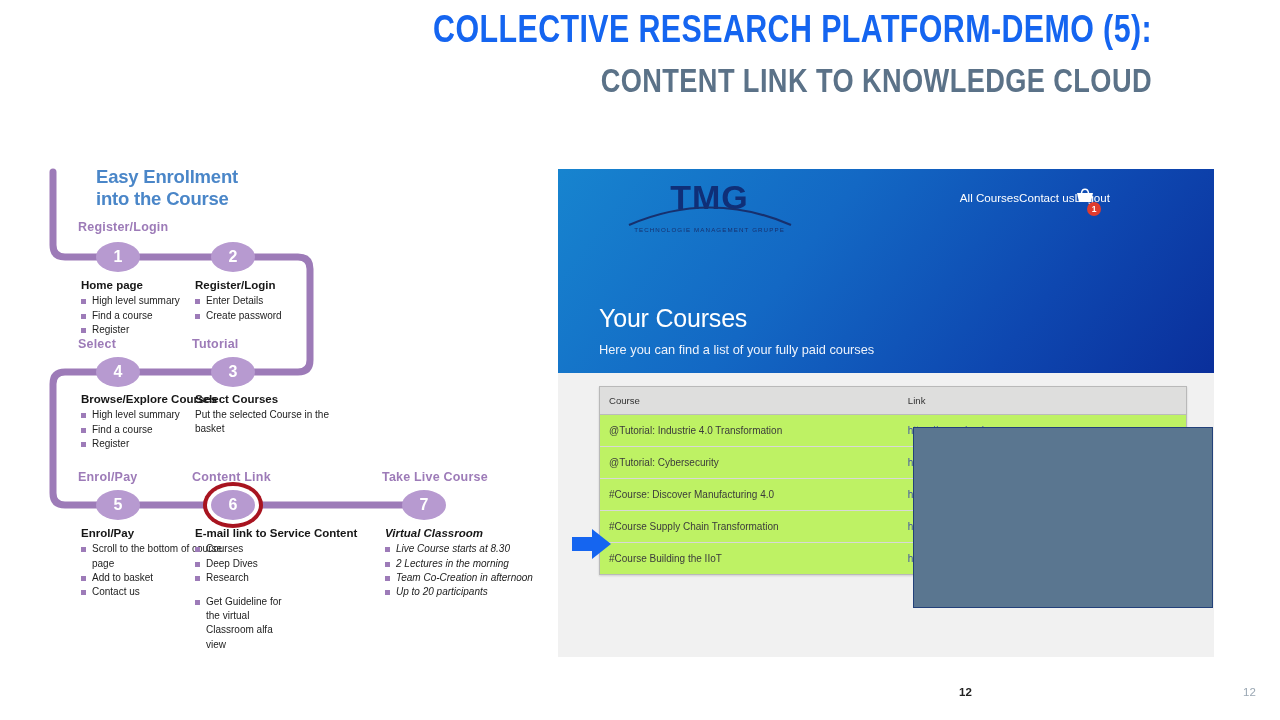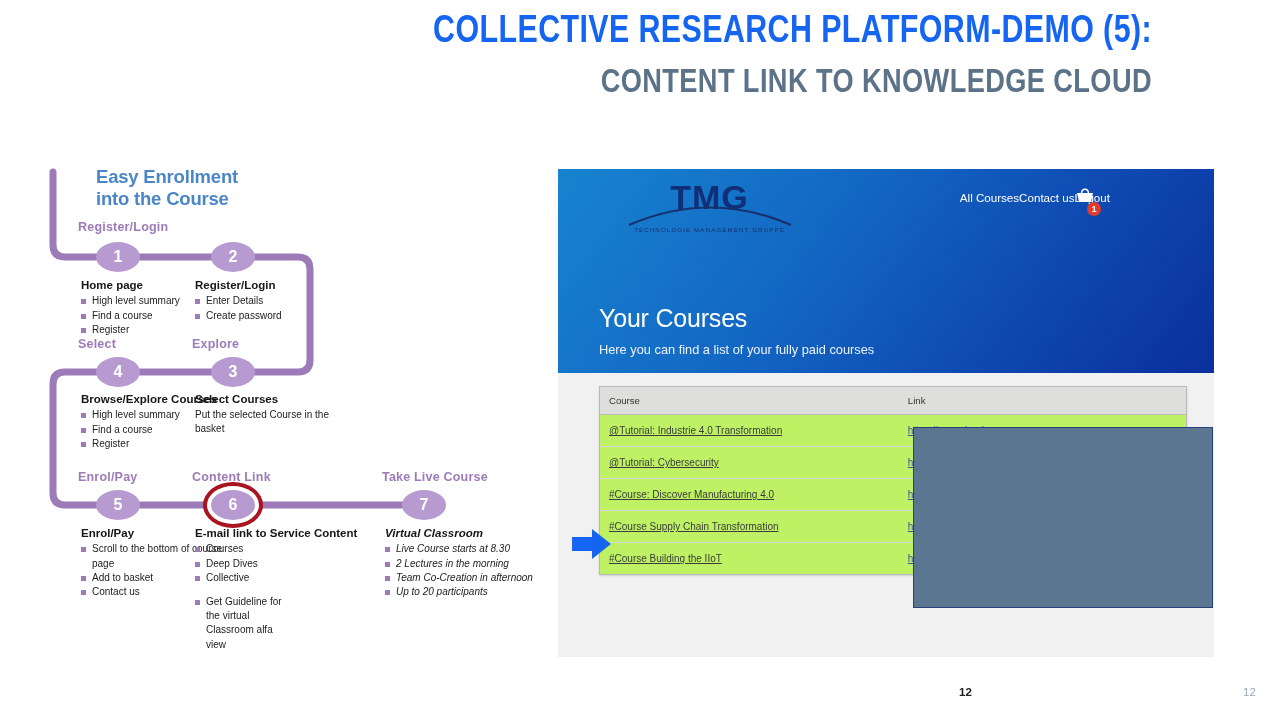--- a/index.html
+++ b/index.html
@@ -67,21 +67,21 @@
   .hero-copy h2 { color: #fff; font-size: 25px; font-weight: normal; letter-spacing: -0.2px; }
   .hero-copy p { color: #edf2fb; font-size: 12.8px; margin-top: 9px; }
 
   .table-wrap { position: absolute; left: 41px; top: 217px; width: 588px;
     background: #bef264; border: 1px solid #b9b9b9; box-shadow: 0 1px 2px rgba(0,0,0,.14); }
   table { width: 100%; border-collapse: collapse; table-layout: fixed; }
   thead th { background: #dededd; text-align: left; font-size: 9.6px; color: #333;
     font-weight: normal; padding: 8px 9px; border-bottom: 1px solid #bbb; }
   thead th.c1 { width: 51%; }
   tbody td { font-size: 10px; color: #3b3b3b; padding: 9px 9px; border-bottom: 1px solid #d8d8d8;
-    vertical-align: middle; line-height: 1.3; text-decoration: underline; }
+    vertical-align: middle; line-height: 1.3; }
   tbody td.lnk { color: #3d4fa8; word-break: break-all; }
   tbody tr:last-child td { border-bottom: none; }
 
   .overlay { position: absolute; left: 313px; top: 40px; width: 300px; height: 181px;
     background: #5a7690; border: 1px solid #23417a; }
 
   .arrow { position: absolute; left: 572px; top: 528px; width: 40px; height: 32px; }
 
   
   .pg-center { position: absolute; left: 959px; top: 686px; font-size: 11.5px;
@@ -118,21 +118,21 @@
       </g>
     </svg>
 
     <div class="dg-heading">
       <div>Easy Enrollment</div>
       <div>into the Course</div>
     </div>
 
     <div class="stage-label" style="left:38px; top:60px;">Register/Login</div>
     <div class="stage-label" style="left:38px; top:177px;">Select</div>
-    <div class="stage-label" style="left:152px; top:177px;">Explore</div>
+    <div class="stage-label" style="left:152px; top:177px;">Tutorial</div>
     <div class="stage-label" style="left:38px; top:310px;">Enrol/Pay</div>
     <div class="stage-label" style="left:152px; top:310px;">Content Link</div>
     <div class="stage-label" style="left:342px; top:310px;">Take Live Course</div>
 
     <div class="node" style="left:56px; top:82px;">1</div>
     <div class="node" style="left:171px; top:82px;">2</div>
     <div class="node" style="left:171px; top:197px;">3</div>
     <div class="node" style="left:56px; top:197px;">4</div>
     <div class="node" style="left:56px; top:330px;">5</div>
     <div class="node hl" style="left:171px; top:330px;">6</div>
@@ -177,21 +177,21 @@
         <li>Contact us</li>
       </ul>
     </div>
 
     <div class="blk" style="left:155px; top:366px; width:190px;">
       <h4>E-mail link to Service Content</h4>
       <div class="cols">
         <ul style="width:78px;">
           <li>Courses</li>
           <li>Deep Dives</li>
-          <li>Collective</li>
+          <li>Research</li>
         </ul>
         <ul style="width:96px;">
           <li>Get Guideline for the virtual Classroom alfa view</li>
         </ul>
       </div>
     </div>
 
     <div class="blk" style="left:345px; top:366px; width:155px;font-style:italic;">
       <h4>Virtual Classroom</h4>
       <ul>

